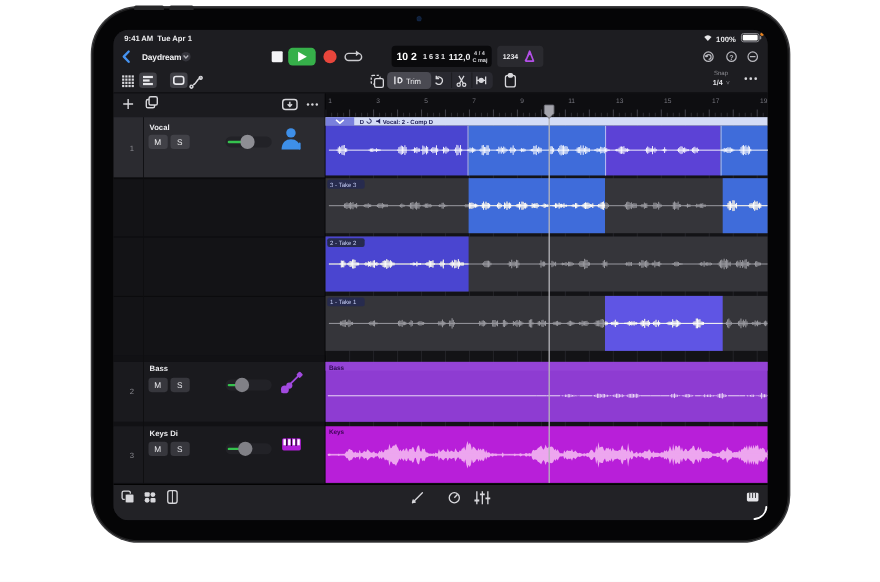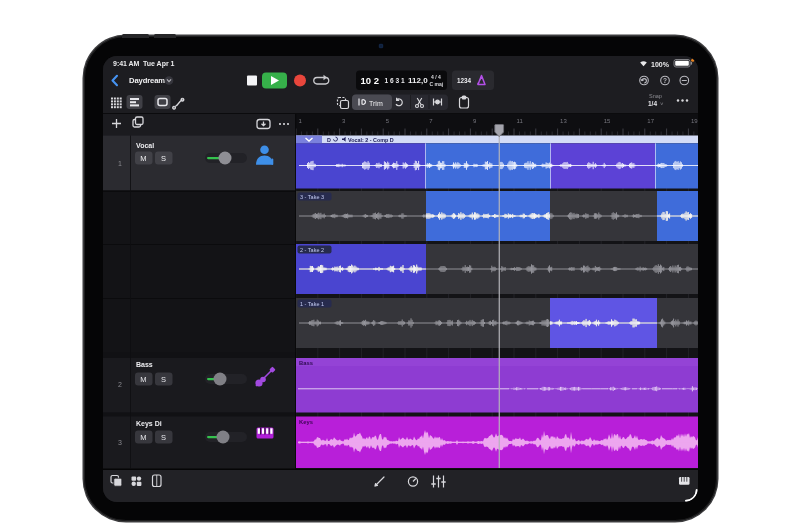--- a/index.html
+++ b/index.html
@@ -1,15 +1,15 @@
 <!DOCTYPE html>
 <html><head><meta charset="utf-8"><style>
   html,body{margin:0;padding:0;background:#fff;width:800px;height:529px;overflow:hidden;}
   *{box-sizing:border-box;font-family:"Liberation Sans",sans-serif;}
-  #device{position:absolute;left:84px;top:36px;width:633px;height:485px;background:#050506;border-radius:42px;
+  #device{position:absolute;left:84px;top:7px;width:633px;height:485px;background:#050506;border-radius:42px;
      box-shadow:0 0 0 1.5px #3c3c3e, inset 0 0 0 1px #1e1e1f;}
   .btn-top{position:absolute;top:-2px;height:3.5px;background:#262628;border-radius:1.5px 1.5px 0 0;}
   #screen{position:absolute;left:19px;top:19.5px;width:595px;height:446px;background:#17171a;border-radius:14px;overflow:hidden;}
   #cam{position:absolute;left:295px;top:8px;width:4px;height:4px;border-radius:50%;background:#10203a;box-shadow:0 0 1px #2a5aa8;}
 </style></head>
 <body>
 <div id="device">
   <div class="btn-top" style="left:38px;width:27px;"></div>
   <div class="btn-top" style="left:70px;width:22px;"></div>
   <div id="cam"></div>

